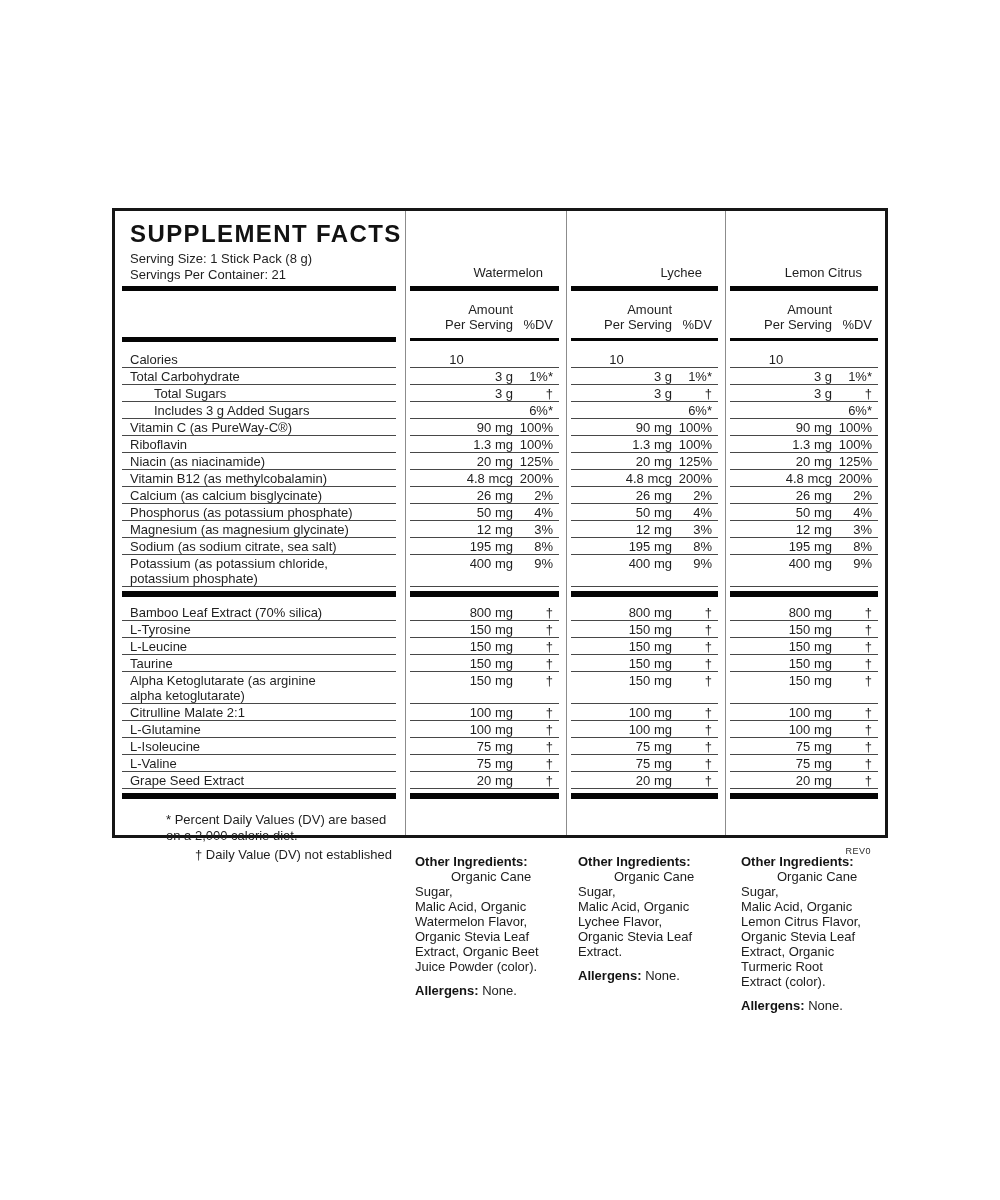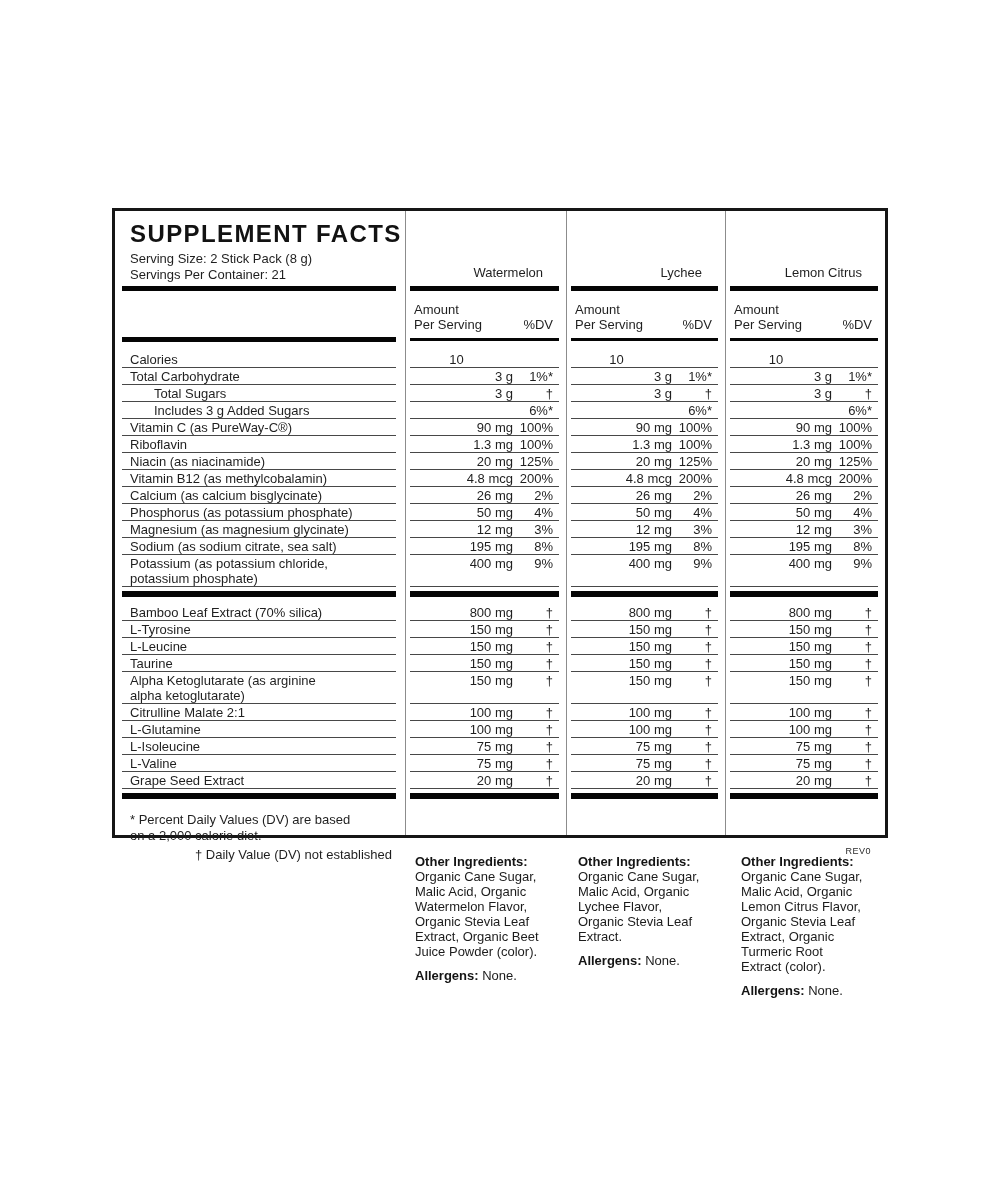--- a/index.html
+++ b/index.html
@@ -29,25 +29,25 @@
   .bar{height:5px;background:#050505;margin:2px 0;}
   .bar.b3{height:3px;margin:3px 0;}
   .bar.b6{height:6px;margin:3px 0;}
   .hdr-left{padding:9px 0 0 8px;}
   .title{font-size:24px;font-weight:bold;letter-spacing:1.4px;line-height:27px;
          color:#121212;margin-bottom:4px;white-space:nowrap;}
   .serving{font-size:13px;line-height:16px;}
   .flavor-name{display:flex;align-items:flex-end;justify-content:flex-end;
                padding:0 16px 3px 0;}
   .colhdr{display:flex;align-items:flex-end;padding:2px 6px 2px 4px;}
-  .amt-hdr{flex:1;text-align:left;}
+  .amt-hdr{flex:1;text-align:right;}
   .footer-cell{padding:6px 0 0 8px;}
   .fn{font-size:13px;line-height:16px;width:262px;}
   .fn + .fn{margin-top:3px;text-align:right;}
-  .pre{white-space:pre-line;}
+  .pre{white-space:pre-line;margin-left:36px;}
   .rev-cell{display:flex;align-items:flex-end;justify-content:flex-end;
             padding:0 7px 4px 0;font-size:9px;letter-spacing:.5px;color:#2b2b2b;text-align:right;}
   .ing{position:absolute;top:854px;font-size:13px;line-height:15px;color:#1c1c1c;}
   .ing.i0{left:415px;width:147px;}
   .ing.i1{left:578px;width:140px;}
   .ing.i2{left:741px;width:147px;}
   .ing p{margin:0;}
   .ing .ing-a{margin-top:9px;}
   b{font-weight:bold;color:#141414;}
 </style>
@@ -56,21 +56,21 @@
 
 <div class="facts-box">
   <div class="vdiv d1"></div>
   <div class="vdiv d2"></div>
   <div class="vdiv d3"></div>
 
   <div class="grid" id="factsGrid">
 
     <div class="cell noline c0 hdr-left">
       <div class="title">SUPPLEMENT FACTS</div>
-      <div class="serving">Serving Size: 2 Stick Pack (8 g)</div>
+      <div class="serving">Serving Size: 1 Stick Pack (8 g)</div>
       <div class="serving">Servings Per Container: 21</div>
     </div>
     <div class="cell noline cf flavor-name">Watermelon</div>
     <div class="cell noline cf flavor-name">Lychee</div>
     <div class="cell noline cf flavor-name">Lemon Citrus</div>
 
     <div class="cell noline c0">
         <div class="bar"></div>
       </div>
     <div class="cell noline cf">

